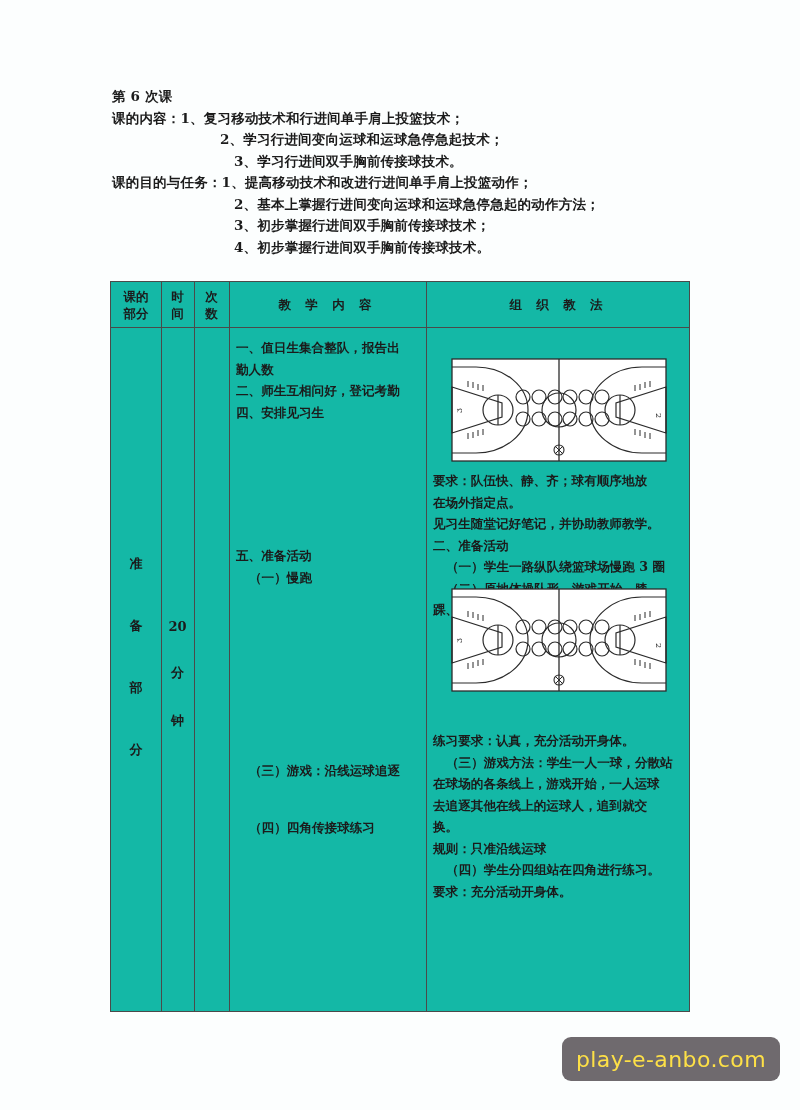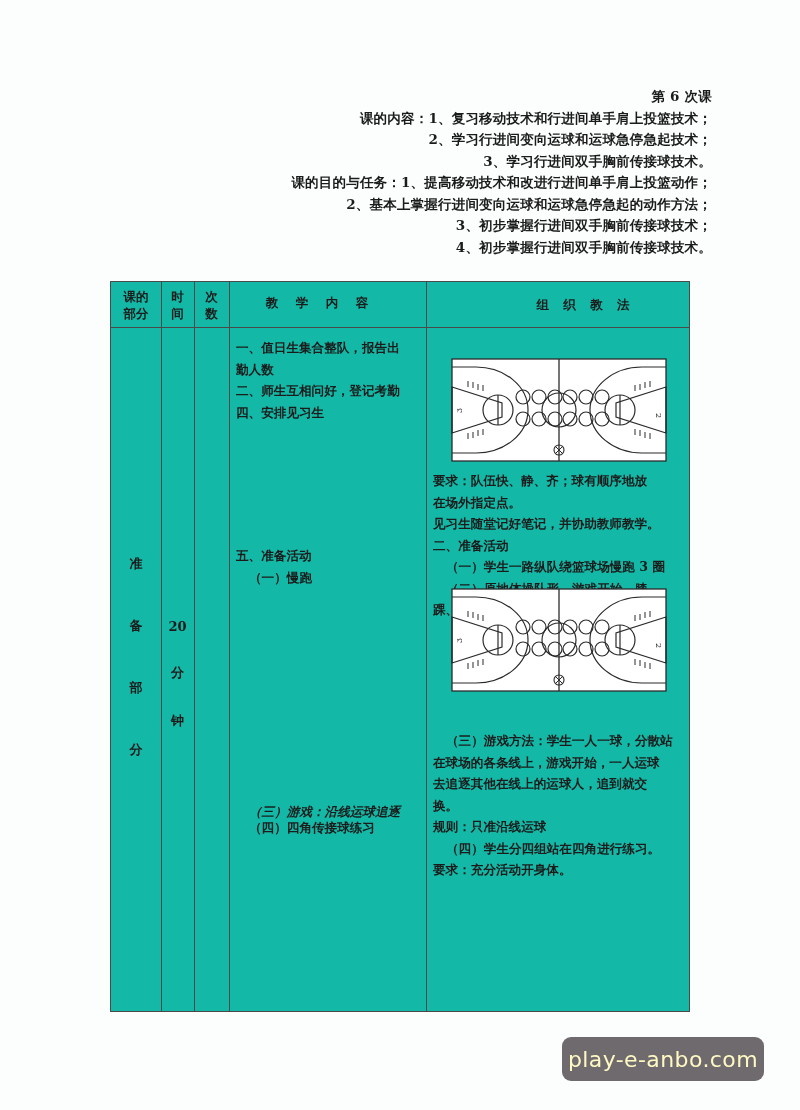--- a/index.html
+++ b/index.html
@@ -21,21 +21,20 @@
     position:absolute;
     left:112px;top:86px;
     width:600px;
   }
   .hdr-line{
     font-size:13.5px;
     line-height:21.5px;
     font-weight:bold;
     white-space:nowrap;
     letter-spacing:.2px;
-    text-align:right;
   }
   .hdr-indent-1{padding-left:0;}
   .hdr-indent-2{padding-left:108px;}
   .hdr-indent-3{padding-left:122px;}
 
   
   .tbl{
     position:absolute;
     left:110px;top:281px;
     width:580px;height:731px;
@@ -63,22 +62,22 @@
     position:absolute;
     top:0;height:45px;
     display:flex;flex-direction:column;
     align-items:center;justify-content:center;
     font-size:12.5px;font-weight:bold;
     line-height:17px;
   }
   .th-a{left:0;width:50px;}
   .th-b{left:50px;width:33px;}
   .th-c{left:83px;width:35px;}
-  .th-d{left:110px;width:197px;letter-spacing:5px;font-family:Liberation Mono, monospace;}
-  .th-e{left:315px;width:265px;letter-spacing:5px;margin-left:27px;}
+  .th-d{left:118px;width:197px;letter-spacing:5px;}
+  .th-e{left:315px;width:265px;letter-spacing:5px;}
 
   
   .cell{position:absolute;top:45px;bottom:0;}
   .c-part{left:0;width:50px;}
   .c-time{left:50px;width:33px;}
   .c-count{left:83px;width:35px;}
   .c-content{left:118px;width:197px;}
   .c-org{left:315px;width:265px;}
 
   .vert-text{
@@ -101,47 +100,47 @@
     left:7px;right:4px;
     font-size:12.6px;
     font-weight:bold;
     line-height:21.5px;
   }
   .blk p{margin:0;}
   .ind{text-indent:13px;}
 
   .b-content-1{top:10px;}
   .b-content-2{top:218px;}
-  .b-content-3{top:474px;font-style:italic;}
+  .b-content-3{top:433px;}
   .b-content-4{top:490px;}
 
   
   .o-1{top:5px;}
   .o-2{top:143px;}
   .o-3{top:403px;}
 
   .court-wrap{
     position:absolute;
     left:24px;
     width:218px;
   }
   .court-1{top:30px;}
   .court-2{top:260px;}
 
   
   .watermark{
     position:absolute;
     left:562px;top:1037px;
-    width:202px;height:44px;
+    width:218px;height:44px;
     background:#6f6a6e;
     border-radius:9px;
     display:flex;align-items:center;justify-content:center;
     font-family:"DejaVu Sans","Liberation Sans",sans-serif;
     font-size:22px;
-    color:#fef9c3;
+    color:#fde047;
     letter-spacing:.4px;
   }
 </style>
 </head>
 <body>
 
 <div class="page">
 
   <div class="header">
     <div class="hdr-line hdr-indent-1">第 6 次课</div>
@@ -354,20 +353,21 @@
           </g>
           <g>
             <circle cx="109" cy="93" r="5" fill="none" stroke="#2b2b2b" stroke-width="1.1"></circle>
             <line x1="105.5" y1="89.5" x2="112.5" y2="96.5" stroke="#2b2b2b" stroke-width="1"></line>
             <line x1="112.5" y1="89.5" x2="105.5" y2="96.5" stroke="#2b2b2b" stroke-width="1"></line>
           </g>
         </svg>
       </div>
 
       <div class="blk o-3">
+        <p>练习要求：认真，充分活动开身体。</p>
         <p class="ind">（三）游戏方法：学生一人一球，分散站</p>
         <p>在球场的各条线上，游戏开始，一人运球</p>
         <p>去追逐其他在线上的运球人，追到就交</p>
         <p>换。</p>
         <p>规则：只准沿线运球</p>
         <p class="ind">（四）学生分四组站在四角进行练习。</p>
         <p>要求：充分活动开身体。</p>
       </div>
 
     </div>

